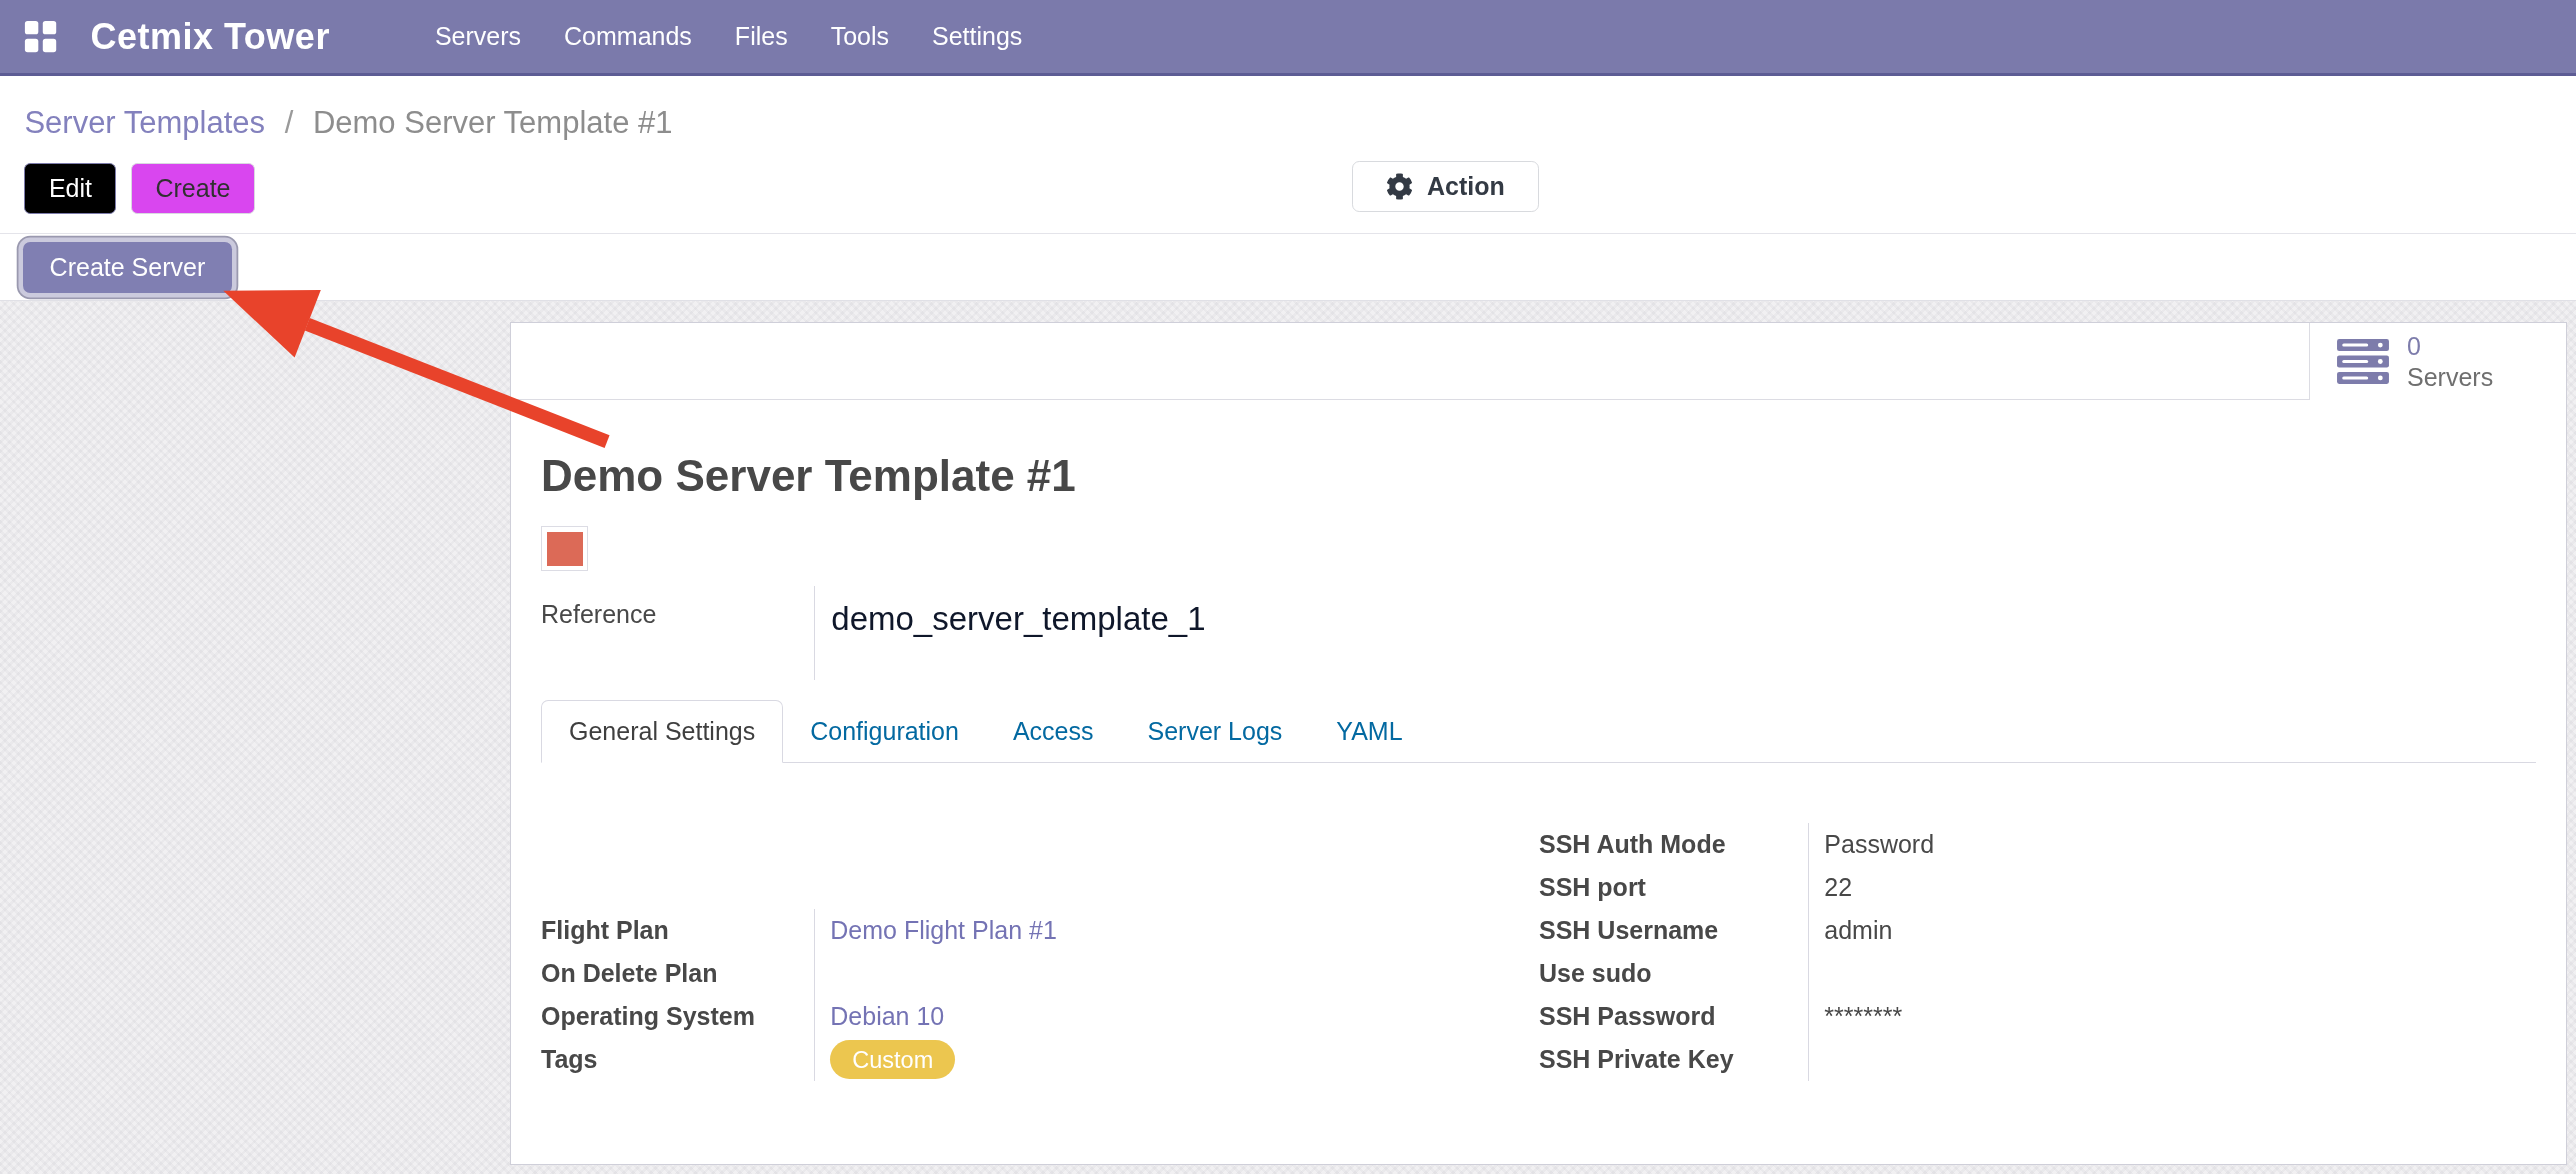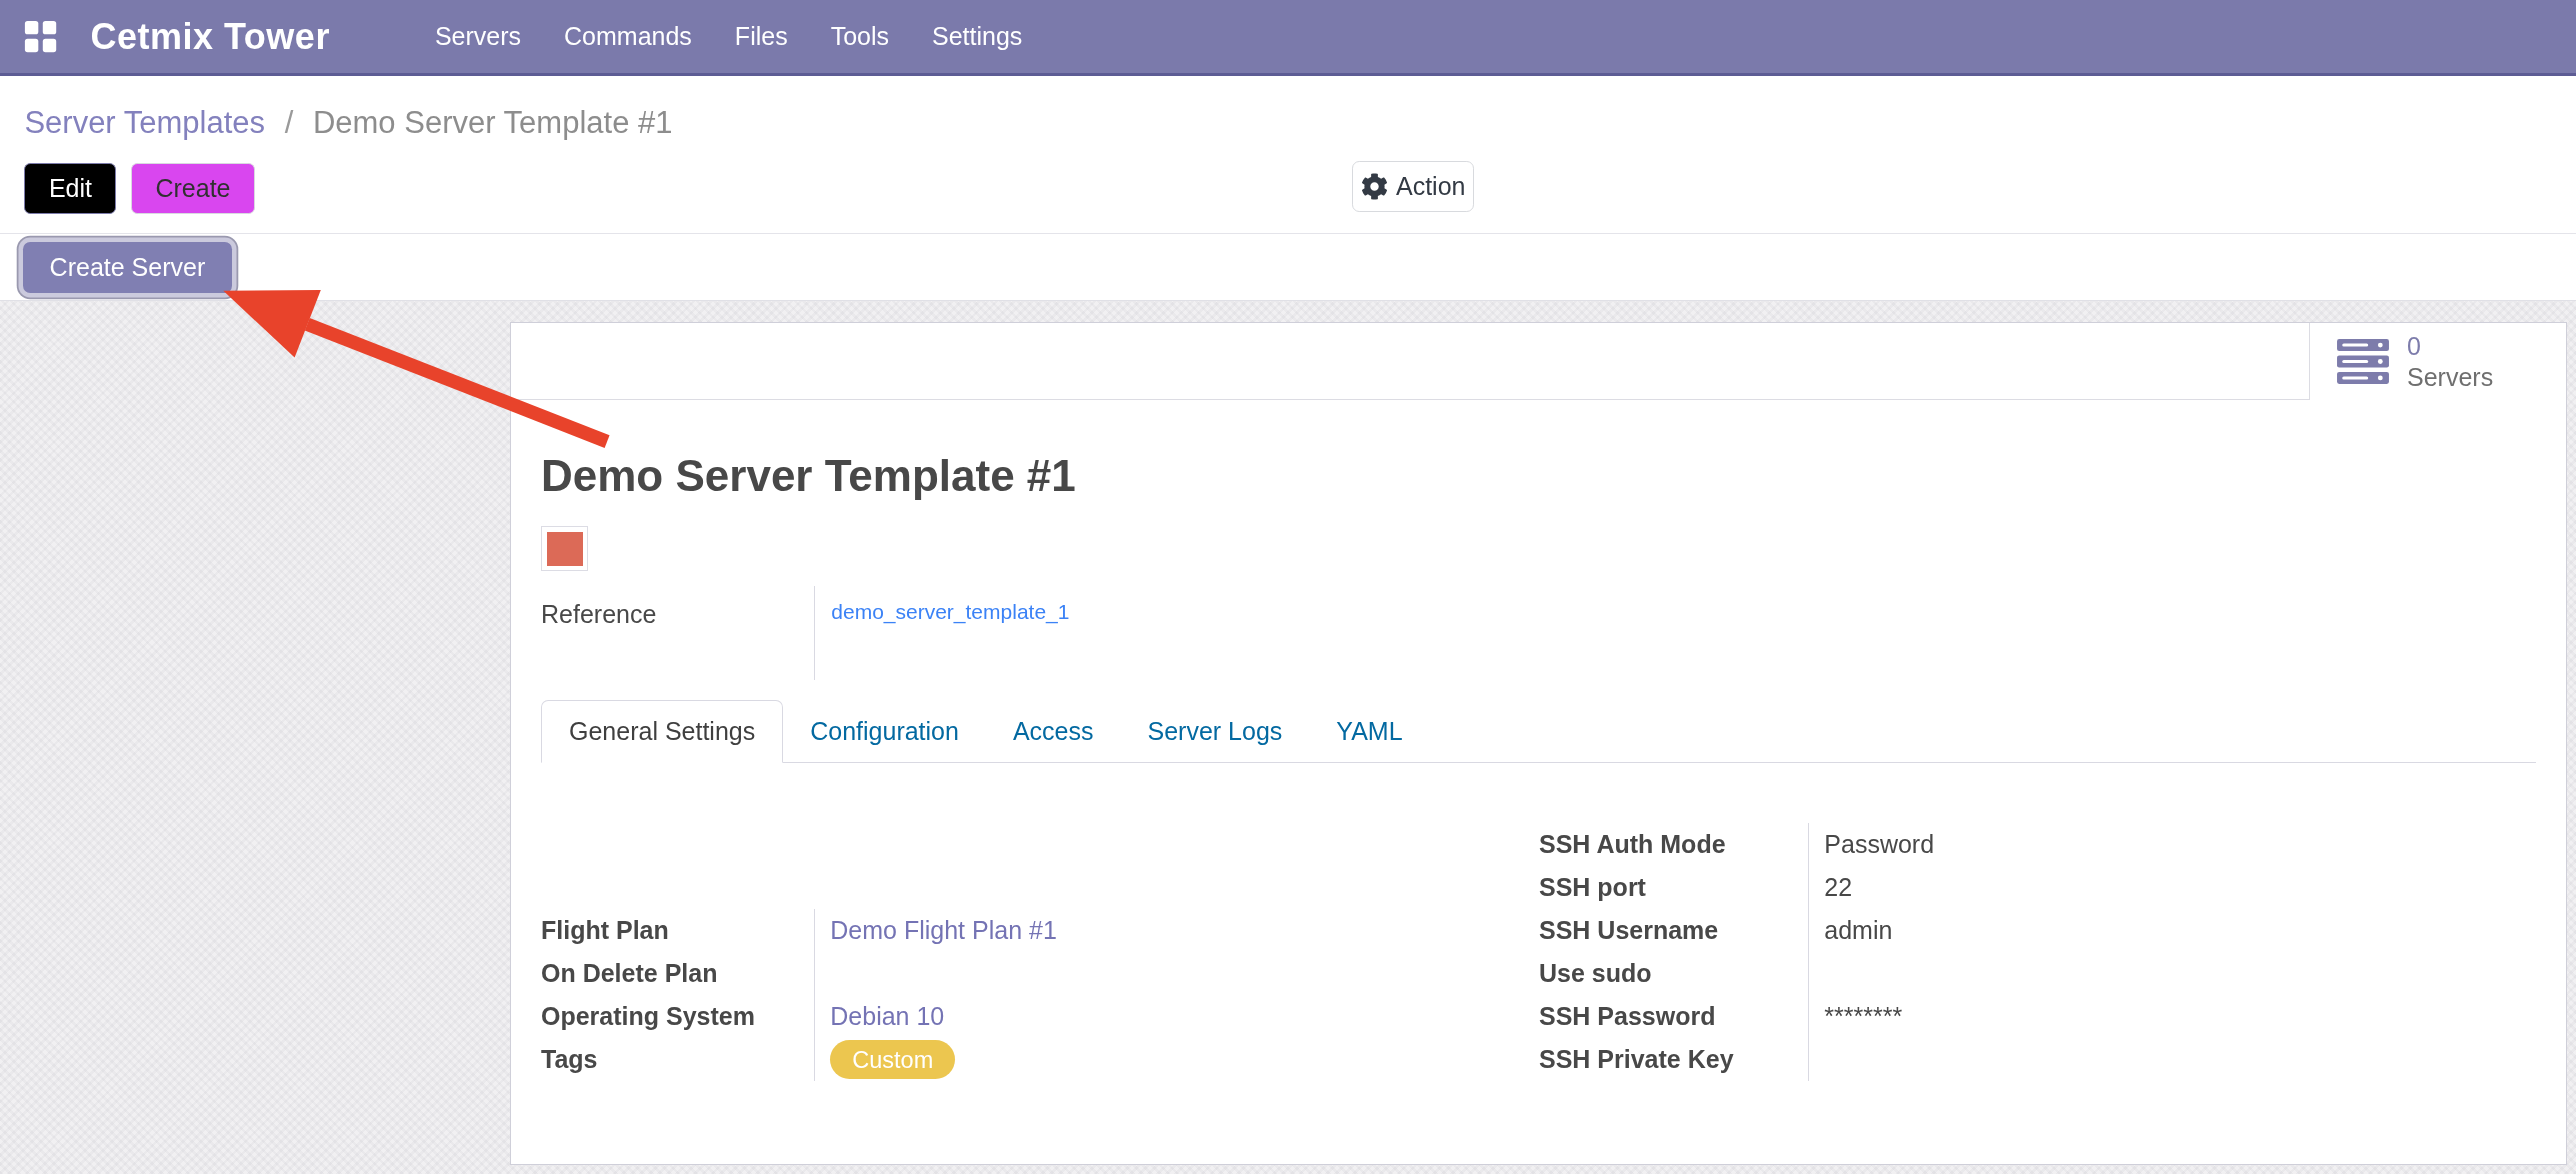--- a/index.html
+++ b/index.html
@@ -30,21 +30,21 @@
   .crumb-link { color:#8381bd; cursor:pointer; }
   .crumb-sep { color:#9a9a9a; margin:0 11px; }
   .crumb-current { color:#8d8d8d; }
   .cp-buttons { position:absolute; left:24.4px; top:87px; display:flex; gap:14.5px; }
   .btn { font-size:25px; padding:10px 23.5px; border-radius:6.3px; cursor:pointer; white-space:nowrap; }
   .btn-edit { background:#000000; color:#fff; border:0.9px solid #7d7cab; }
   .btn-create { background:#d946ef; color:#303030; border:0.9px solid #d9d9e0; }
   .btn-action {
     position:absolute; left:1352px; top:85px;
     background:#fff; color:#333a44; border:0.9px solid #d8dade; border-radius:7.2px;
-    font-size:25px; padding:10px 8px; display:flex; align-items:center; gap:8px; cursor:pointer;
+    font-size:25px; padding:10px 33px; display:flex; align-items:center; gap:14px; cursor:pointer;font-weight:bold;
   }
   .gear-svg { width:27px; height:27px; }
 
   
   .cs-bar {
     position:absolute; top:234px; left:0; right:0; height:67px;
     background:#fff; border-bottom:0.9px solid #e0e0e6;
   }
   .btn-create-server {
     position:absolute; left:22.6px; top:8.1px;
@@ -82,21 +82,21 @@
   .sheet-title { margin-top:51px; font-size:44px; font-weight:700; color:#484848; }
 
   .swatch-outer {
     margin-top:25px; width:47px; height:45px; background:#fff;
     border:0.9px solid #dcdce4; display:flex; align-items:center; justify-content:center;
   }
   .swatch-inner { width:36px; height:34px; background:#dc6a57; }
 
   .ref-row { margin-top:14.5px; display:flex; min-height:94px; }
   .ref-label { width:273px; font-weight:400; color:#484848; font-size:25px; padding-top:14.5px; }
-  .ref-value-cell { flex:1; border-left:0.9px solid #d9d9e2; padding:14.5px 0 0 16.3px; font-size:21px; color:#3b82f6; }
+  .ref-value-cell { flex:1; border-left:0.9px solid #d9d9e2; padding:14.5px 0 0 16.3px; font-size:33px; color:#0f172a; }
 
   .tabs { display:flex; border-bottom:0.9px solid #d9d9e2; margin-top:20px; align-items:flex-end; }
   .tab { font-size:25px; padding:16.3px 27px; color:#0369a1; cursor:pointer; white-space:nowrap; }
   .tab.active {
     color:#3f3f3f; background:#fff; border:0.9px solid #d9d9e2; border-bottom:0.9px solid #fff;
     margin-bottom:-0.9px; border-radius:7.2px 7.2px 0 0;
   }
 
   .fields { display:flex; margin-top:60px; align-items:flex-end; }
   .field-group { position:relative; }

